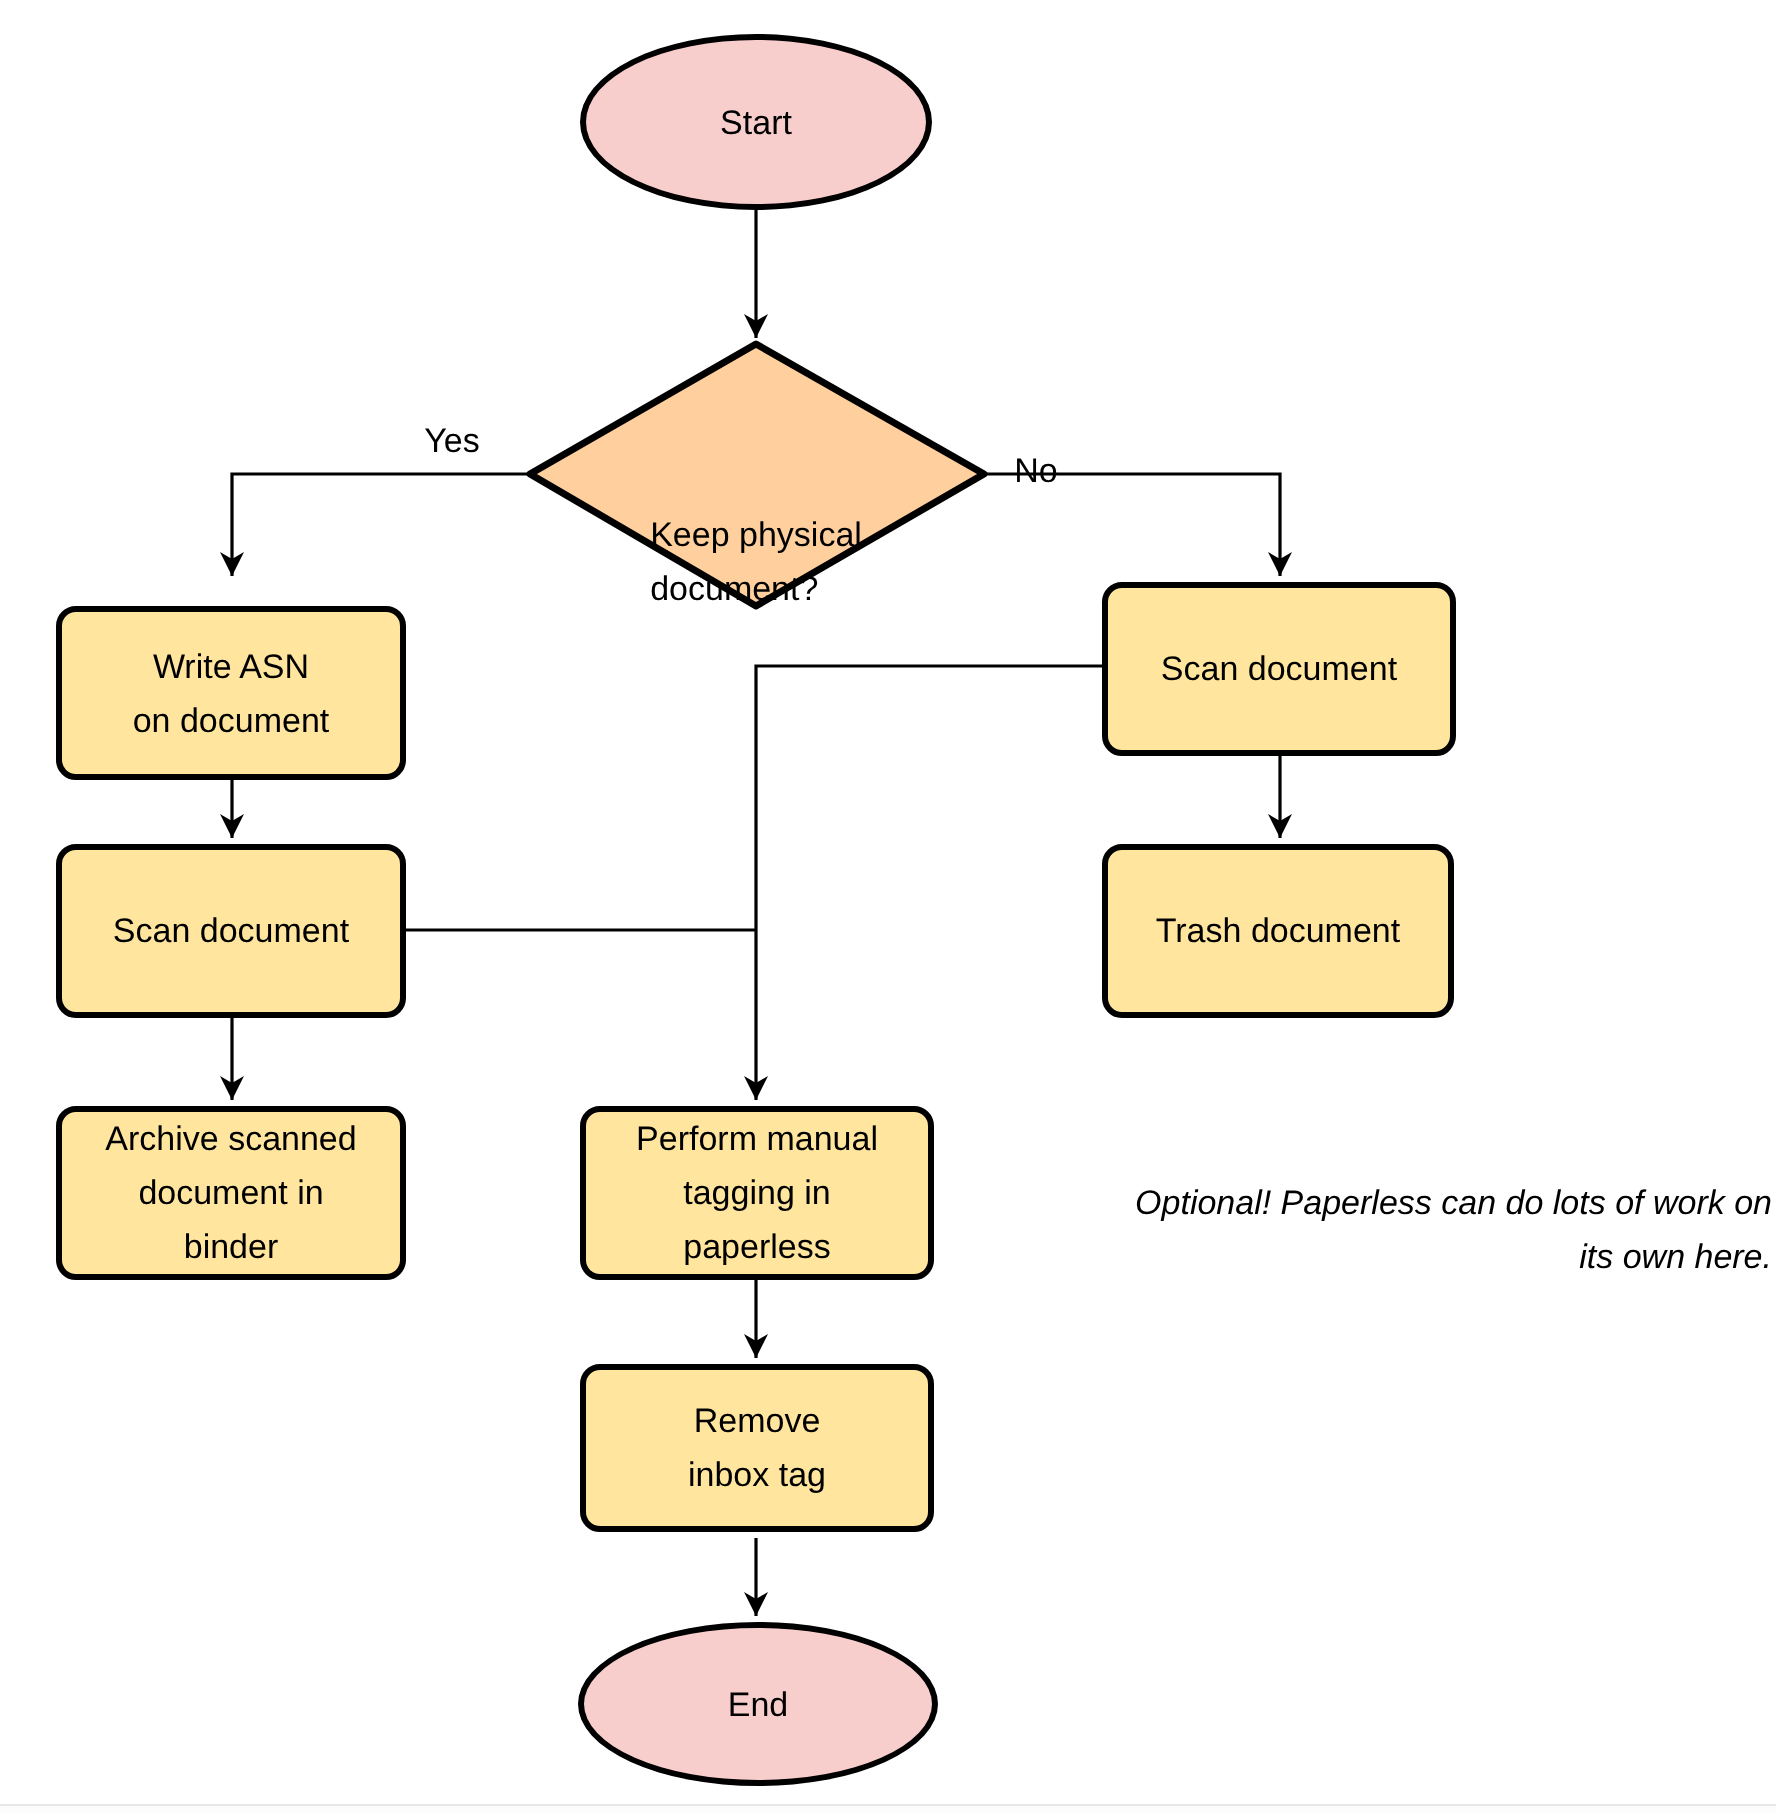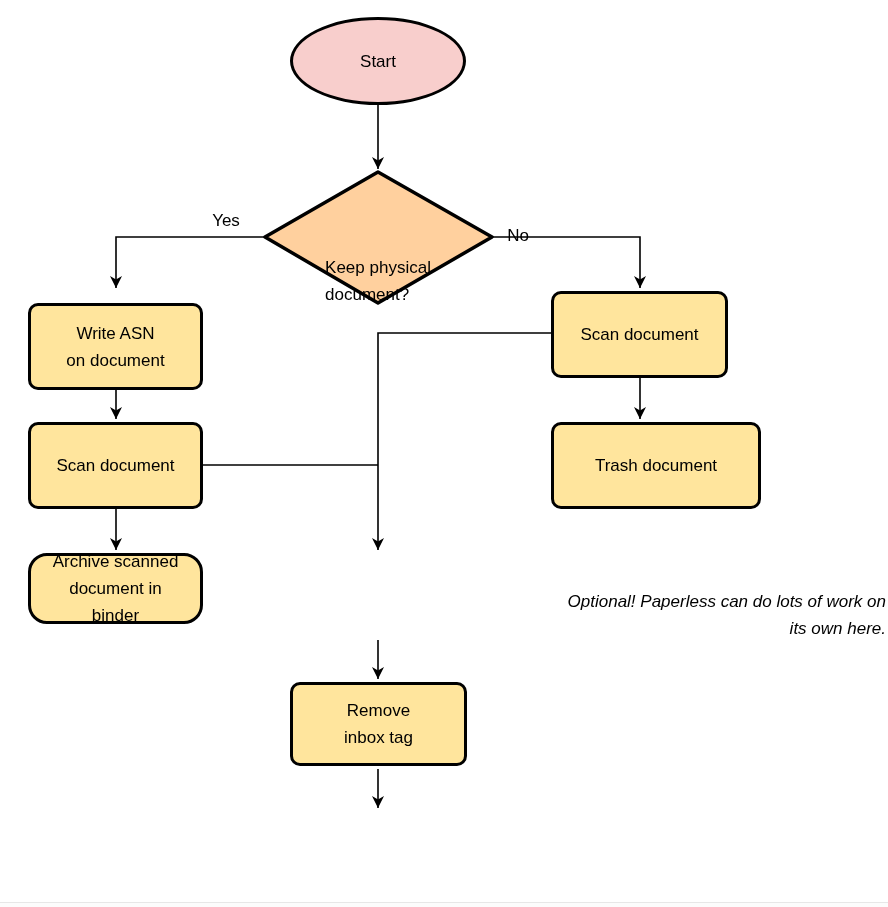--- a/index.html
+++ b/index.html
@@ -79,39 +79,47 @@
 
   <div class="node" style="left:28px; top:291px; width:175px; height:87px;margin-top:12px;">
     <span>Write ASN
 on document</span>
   </div>
 
   <div class="node" style="left:28px; top:422px; width:175px; height:87px;">
     <span>Scan document</span>
   </div>
 
-  <div class="node" style="left:28px; top:553px; width:175px; height:71px;border-radius:19px;">
+  <div class="node" style="left:28px; top:553px; width:175px; height:87px;">
     <span>Archive scanned
 document in
 binder</span>
   </div>
 
   <div class="node" style="left:551px; top:291px; width:177px; height:87px;">
     <span>Scan document</span>
   </div>
 
-  <div class="node" style="left:551px; top:422px; width:210px; height:87px;text-align:center;">
+  <div class="node" style="left:551px; top:422px; width:176px; height:87px;text-align:center;">
     <span>Trash document</span>
   </div>
 
+  <div class="node" style="left:290px; top:553px; width:177px; height:87px;">
+    <span>Perform manual
+tagging in
+paperless</span>
+  </div>
 
   <div class="node" style="left:290px; top:682px; width:177px; height:84px;">
     <span>Remove
 inbox tag</span>
   </div>
 
+  <div class="node terminator" style="left:289px; top:811px; width:180px; height:82px;">
+    <span>End</span>
+  </div>
 
   <div class="annotation" style="left:482px; top:588px; width:404px;">Optional! Paperless can do lots of work on
 its own here.</div>
 
   <div class="bottom-divider"></div>
 
 </div>
 
 </body></html>

